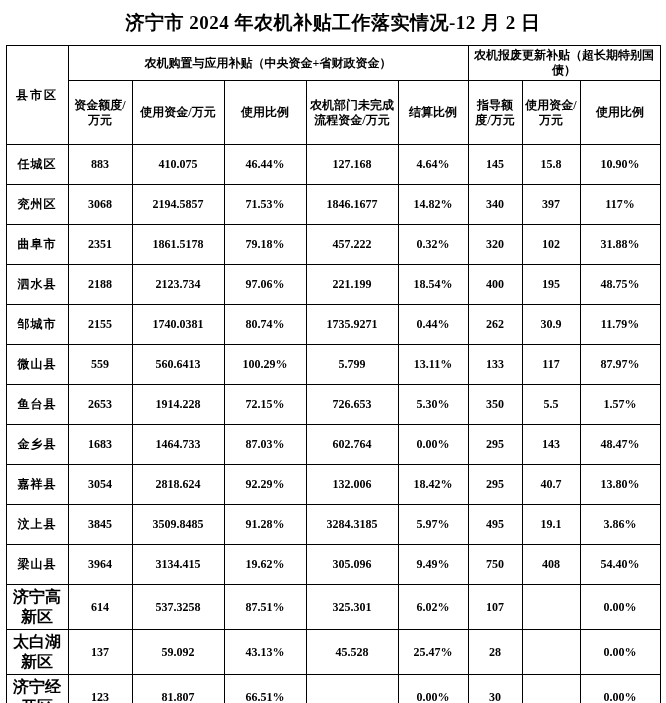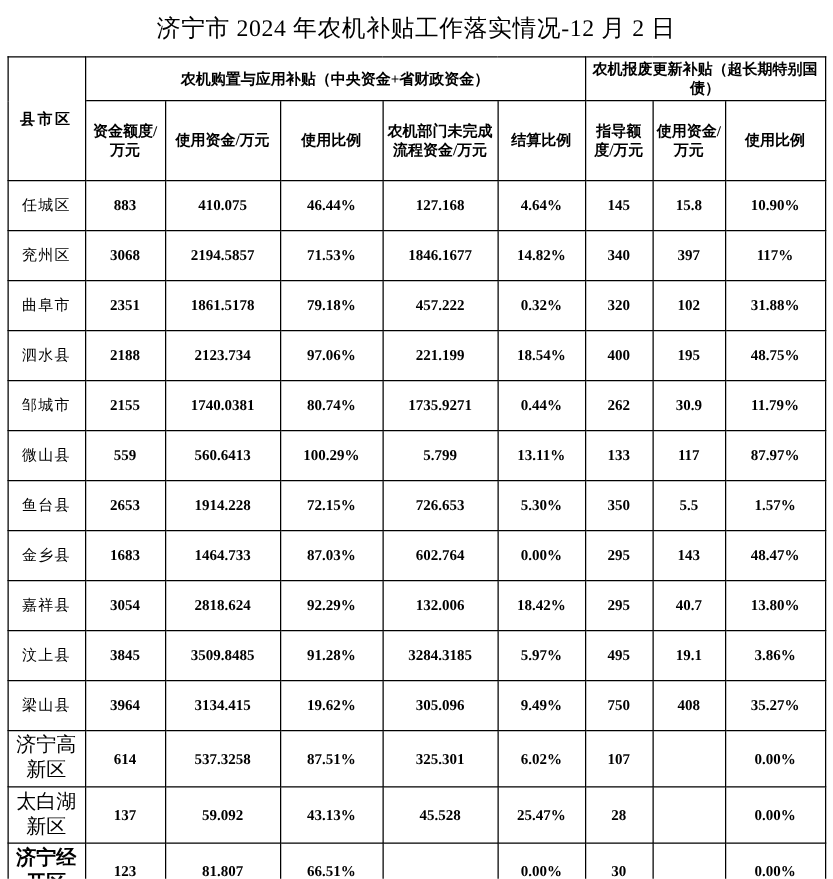--- a/index.html
+++ b/index.html
@@ -17,21 +17,21 @@
   .page {
     width: 666px;
     height: 703px;
     position: relative;
     box-sizing: border-box;
     padding: 0;
   }
   .title {
     text-align: center;
     font-size: 19px;
-    font-weight: normal;
+    font-weight: bold;
     letter-spacing: 0.5px;
     padding: 10px 0 9px 0;
     font-family: "Liberation Serif", "DejaVu Serif", serif;
   }
   table.grid {
     border-collapse: collapse;
     margin: 0 auto;
     width: 640px;
     table-layout: fixed;
   }
@@ -48,21 +48,21 @@
     font-weight: bold;
     font-size: 12px;
   }
   .hdr-group {
     height: 26px;
   }
   .hdr-sub {
     height: 64px;
   }
   .region-cell {
-    font-weight: normal;
+    font-weight: bold;
     font-size: 13px;
     letter-spacing: 1px;
   }
   .region-cell.small {
     letter-spacing: 0px;
     font-size: 16px;
   }
   tbody td {
     height: 35px;
     font-weight: bold;
@@ -233,21 +233,21 @@
       </tr>
       <tr>
         <td class="region-cell">梁山县</td>
         <td>3964</td>
         <td>3134.415</td>
         <td>19.62%</td>
         <td>305.096</td>
         <td>9.49%</td>
         <td>750</td>
         <td>408</td>
-        <td>35.27%</td>
+        <td>54.40%</td>
       </tr>
       <tr>
         <td class="region-cell small">济宁高新区</td>
         <td>614</td>
         <td>537.3258</td>
         <td>87.51%</td>
         <td>325.301</td>
         <td>6.02%</td>
         <td>107</td>
         <td></td>

